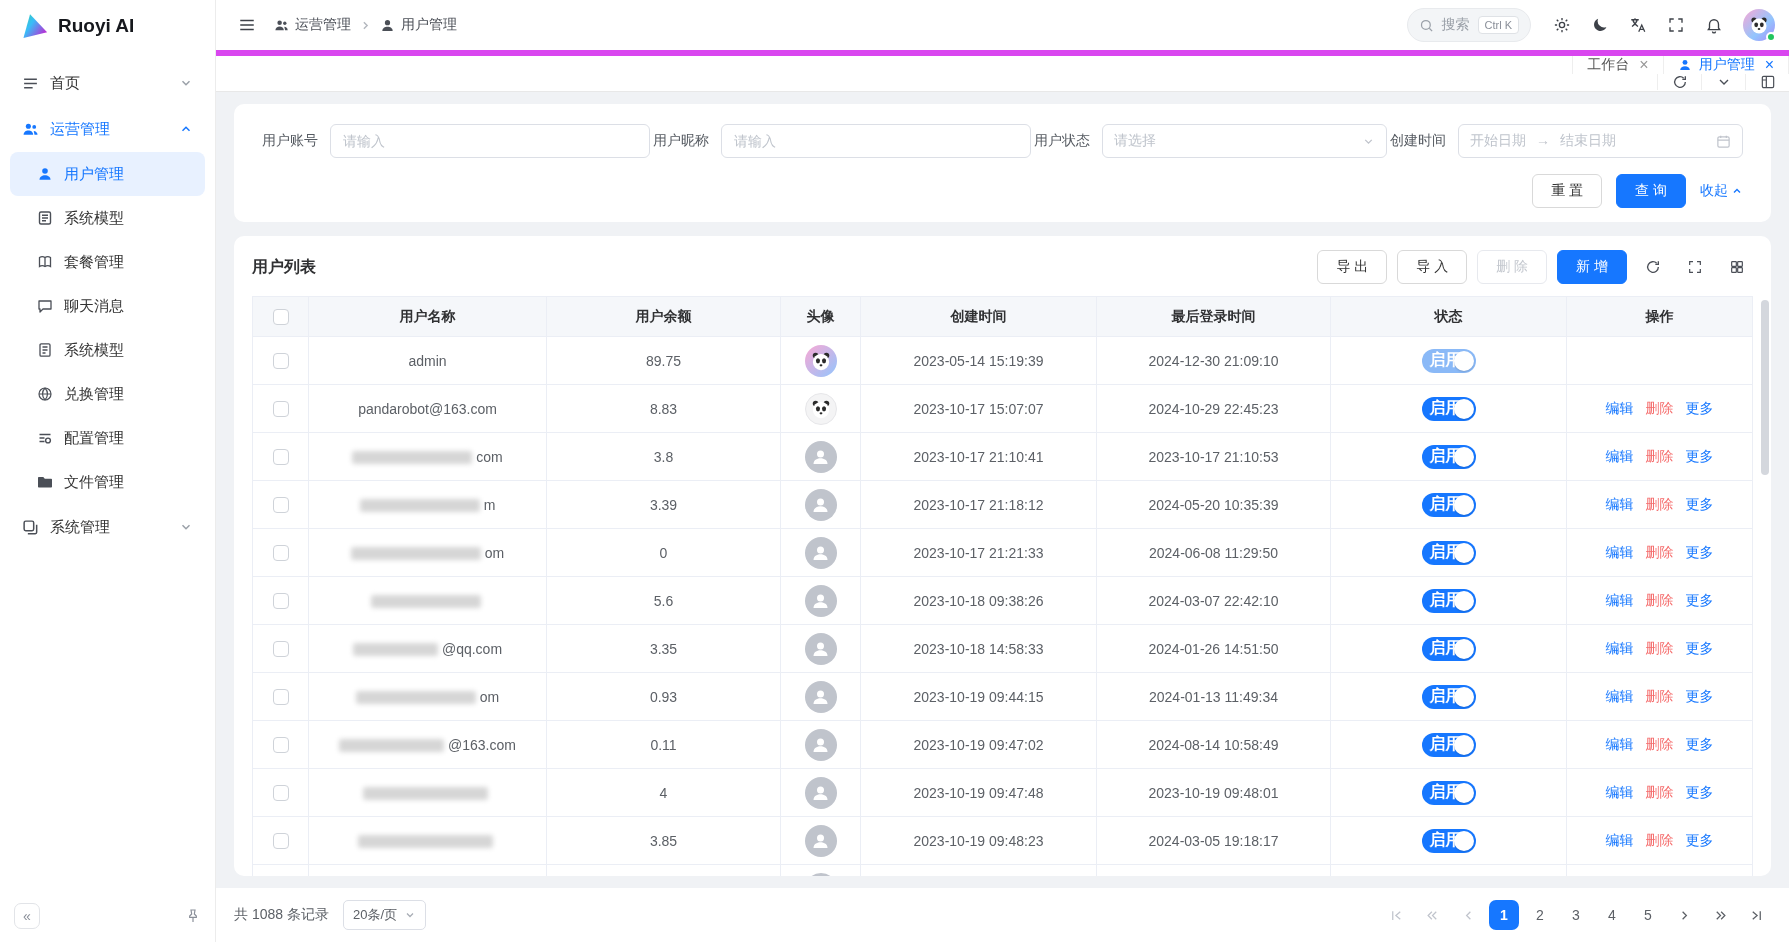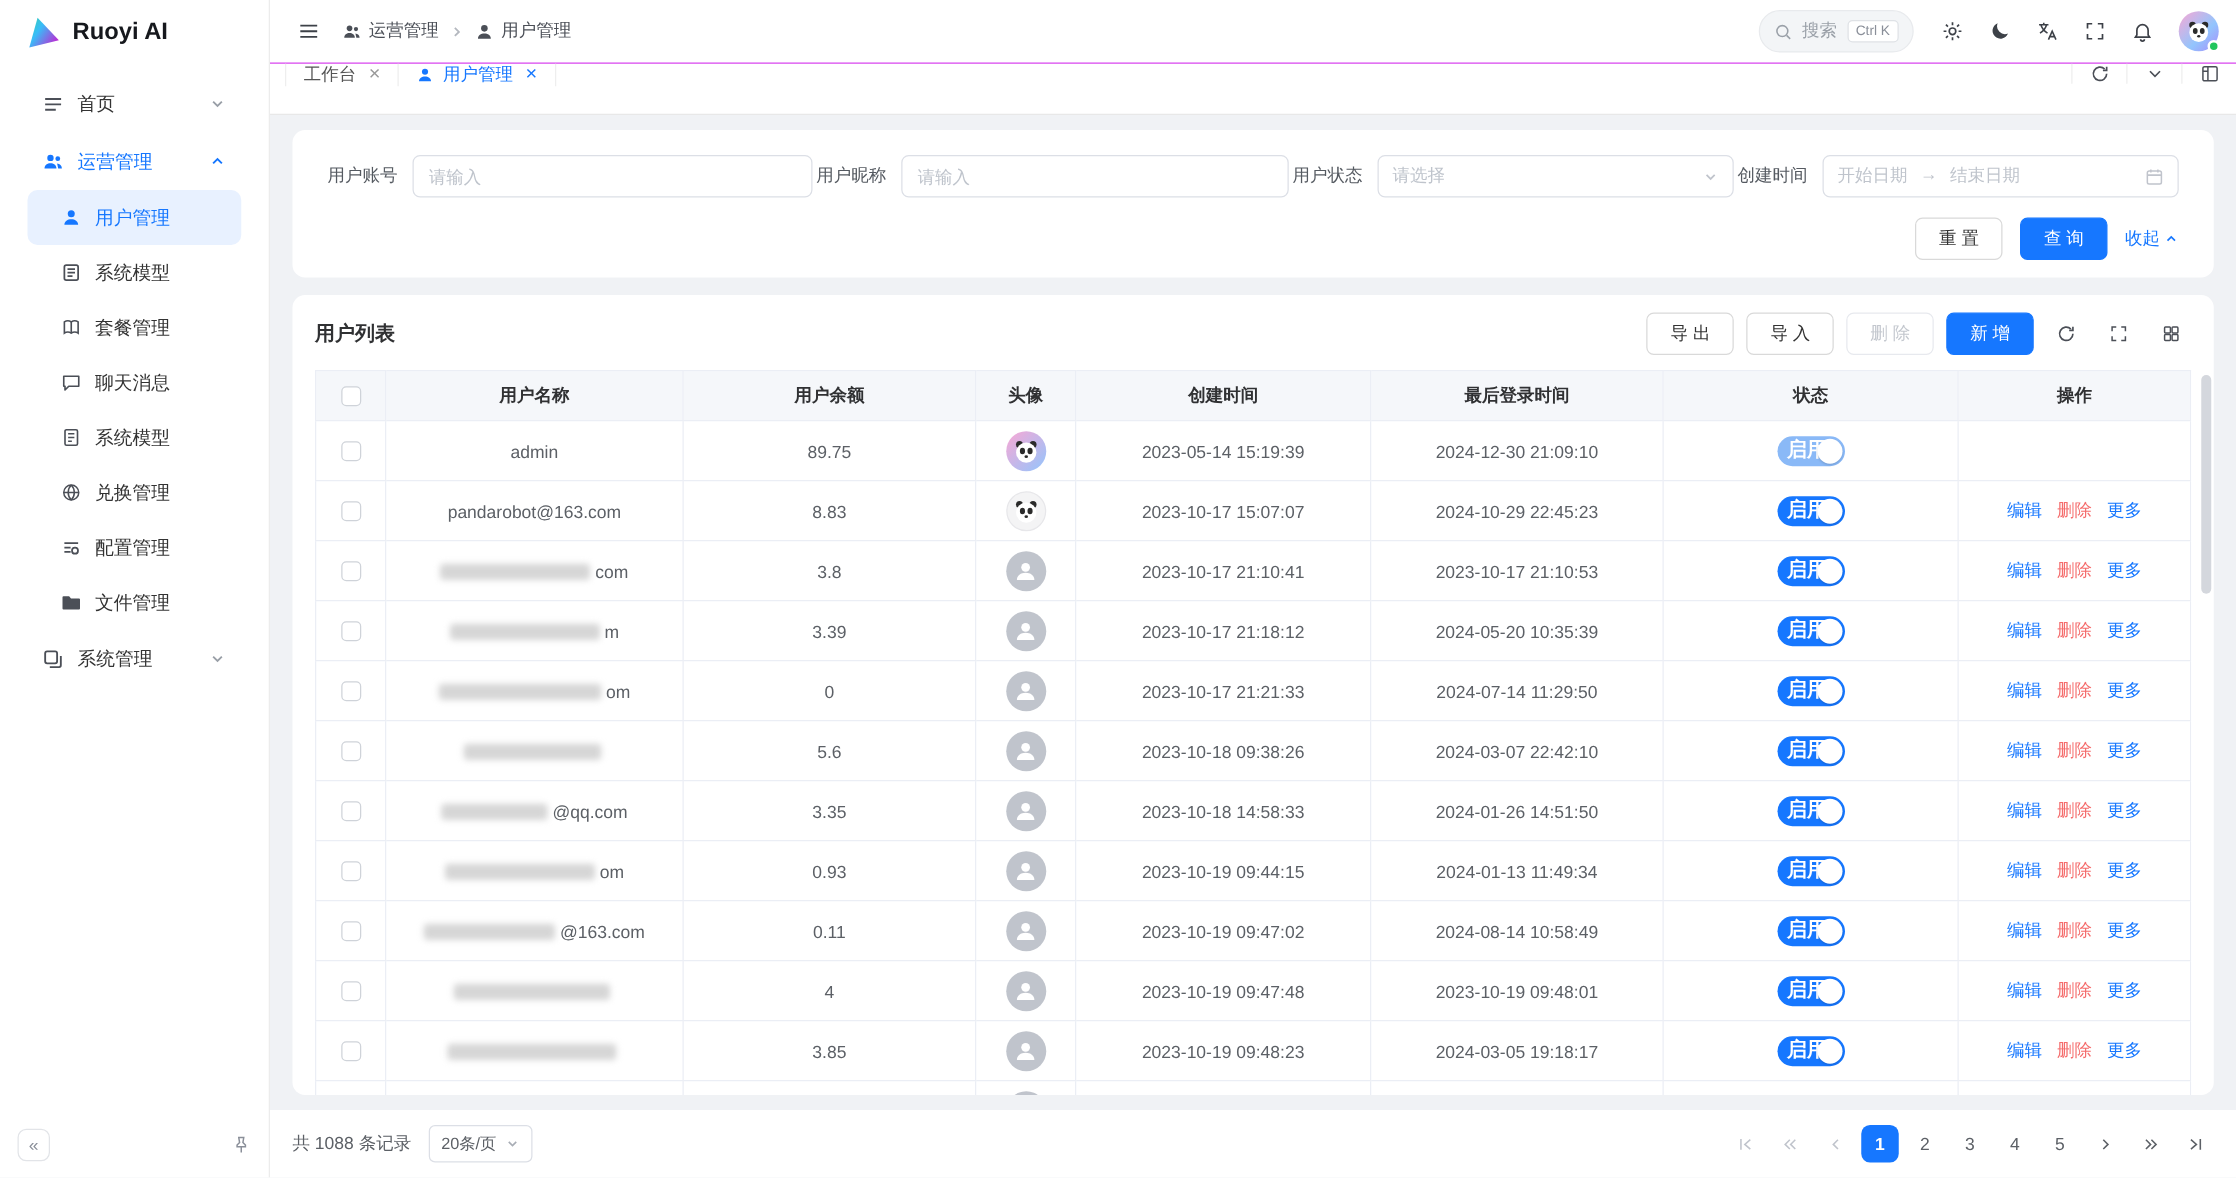--- a/index.html
+++ b/index.html
@@ -6,21 +6,21 @@
   html,body {width:1789px;height:942px;overflow:hidden;}
   body {font-family:"Liberation Sans","DejaVu Sans",sans-serif;font-size:14px;color:#333;background:#f0f2f5;}
   svg {display:block;}
   .app {display:flex;height:100%;}
 
   
   .sidebar {width:216px;background:#fff;border-right:1px solid #ececec;display:flex;flex-direction:column;flex-shrink:0;}
   .logo-row {height:52px;display:flex;align-items:center;gap:10px;padding:0 18px;flex-shrink:0;}
   .logo-mark {width:30px;height:30px;}
   .logo-text {font-size:19px;font-weight:700;color:#16181d;}
-  .menu {flex:1;padding:8px 22px;overflow:hidden;}
+  .menu {flex:1;padding:8px 10px;overflow:hidden;}
   .menu-group {height:46px;display:flex;align-items:center;gap:11px;padding:0 12px;border-radius:8px;cursor:pointer;color:#333;font-size:15px;}
   .menu-group .gi {width:17px;height:17px;color:#4b4f57;flex-shrink:0;}
   .menu-group .glabel {flex:1;}
   .menu-group .chev {width:14px;height:14px;color:#9aa0a8;}
   .menu-group.open {color:#1677ff;}
   .menu-group.open .gi,.menu-group.open .chev {color:#1677ff;}
   .submenu-item {height:44px;display:flex;align-items:center;gap:11px;padding:0 12px 0 27px;border-radius:8px;cursor:pointer;font-size:15px;color:#333;}
   .submenu-item .mi-ic {width:16px;height:16px;color:#4b4f57;display:inline-flex;flex-shrink:0;}
   .submenu-item.active {background:#e8f1ff;color:#1677ff;}
   .submenu-item.active .mi-ic {color:#1677ff;}
@@ -39,21 +39,21 @@
   .crumb-sep {width:13px;height:13px;color:#b4b8bf;}
   .hdr-right {margin-left:auto;display:flex;align-items:center;gap:4px;}
   .search-pill {display:flex;align-items:center;gap:8px;background:#f3f5f7;border:1px solid #e8eaed;border-radius:17px;height:34px;padding:0 11px;color:#9aa0a8;cursor:pointer;margin-right:10px;}
   .search-pill svg {width:15px;height:15px;}
   .search-pill .kbd {border:1px solid #dfe2e6;background:#fff;border-radius:4px;font-size:11px;padding:2px 6px;color:#8a8f99;}
   .avatar-sm {width:32px;height:32px;border-radius:50%;background:linear-gradient(135deg,#f9a8d4,#93c5fd 60%,#a78bfa);position:relative;margin-left:8px;cursor:pointer;display:flex;align-items:center;justify-content:center;}
   .avatar-sm svg {width:24px;height:24px;}
   .avatar-sm .dot {position:absolute;right:-1px;bottom:-1px;width:10px;height:10px;background:#22c55e;border:2px solid #fff;border-radius:50%;}
 
   
-  .tabbar {height:42px;background:#fff;border-top:1px solid #d946ef;border-bottom:1px solid #e8e8e8;display:flex;align-items:flex-start;padding-left:12px;flex-shrink:0;}
+  .tabbar {height:42px;background:#fff;border-top:6px solid #d946ef;border-bottom:1px solid #e8e8e8;display:flex;align-items:flex-end;padding-left:12px;flex-shrink:0;flex-direction:column;}
   .tab {display:flex;align-items:center;gap:7px;padding:0 14px;font-size:14px;color:#555;cursor:pointer;border-right:1px solid #eee;}
   .tab:first-of-type {border-left:1px solid #eee;}
   .tab.active {color:#1677ff;}
   .tab .tab-ic {display:inline-flex;width:14px;height:14px;color:#1677ff;}
   .tab-close {font-size:16px;color:#999;margin-left:3px;line-height:1;}
   .tab.active .tab-close {color:#1677ff;}
   .tabbar-right {margin-left:auto;display:flex;align-items:stretch;}
   .tb-btn {width:44px;display:flex;align-items:center;justify-content:center;border-left:1px solid #eee;color:#4b4f57;cursor:pointer;}
   .tb-btn svg {width:16px;height:16px;}
 
@@ -581,21 +581,21 @@
                   <td><span class="cb"></span></td>
                   <td><span class="mask" style="width:130px"></span><span class="sfx">om</span></td>
                   <td>0</td>
                   <td><span class="avatar dflt">
                       <svg viewBox="0 0 24 24" fill="#ffffff">
                         <circle cx="12" cy="9" r="4"></circle>
                         <path d="M4 20.5c0-4 3.6-6.5 8-6.5s8 2.5 8 6.5z"></path>
                       </svg>
                     </span></td>
                   <td>2023-10-17 21:21:33</td>
-                  <td>2024-07-14 11:29:50</td>
+                  <td>2024-06-08 11:29:50</td>
                   <td><span class="toggle">
                       <span class="tg-lb">启用</span>
                       <span class="tg-knob"></span>
                     </span></td>
                   <td><a class="lnk edit">编辑</a><a class="lnk del">删除</a><a class="lnk more">更多</a></td>
                 </tr>
                 <tr>
                   <td><span class="cb"></span></td>
                   <td><span class="mask" style="width:110px"></span><span class="sfx"></span></td>
                   <td>5.6</td>

